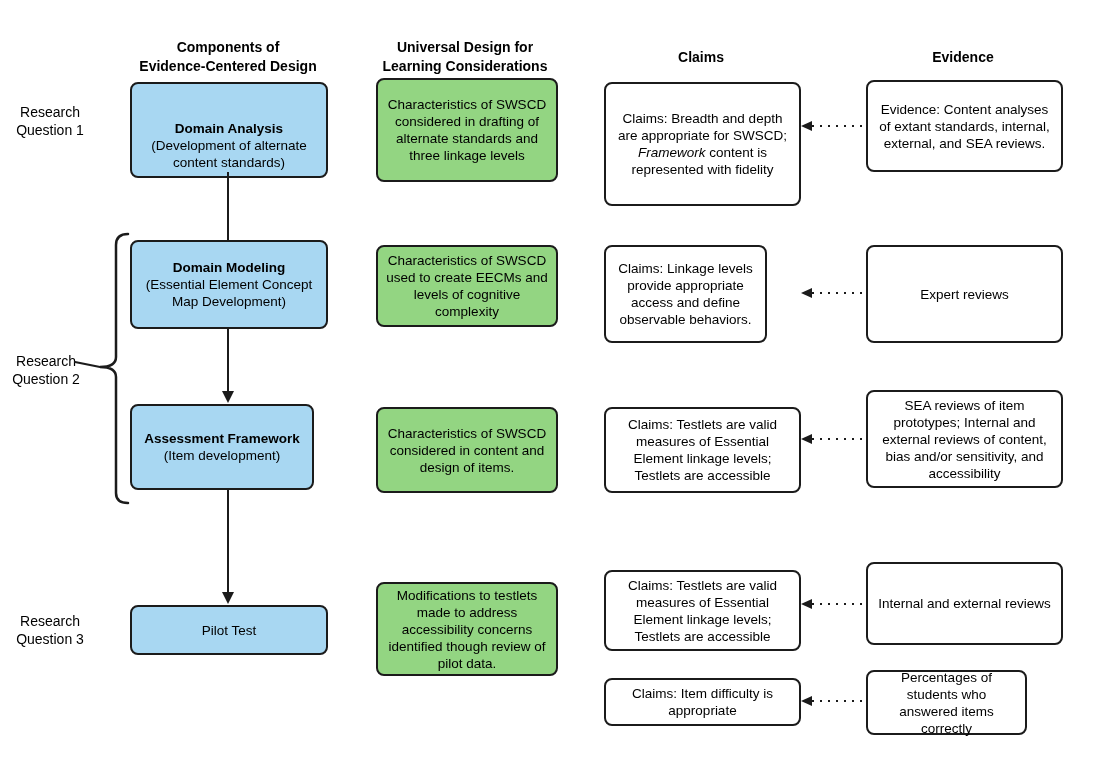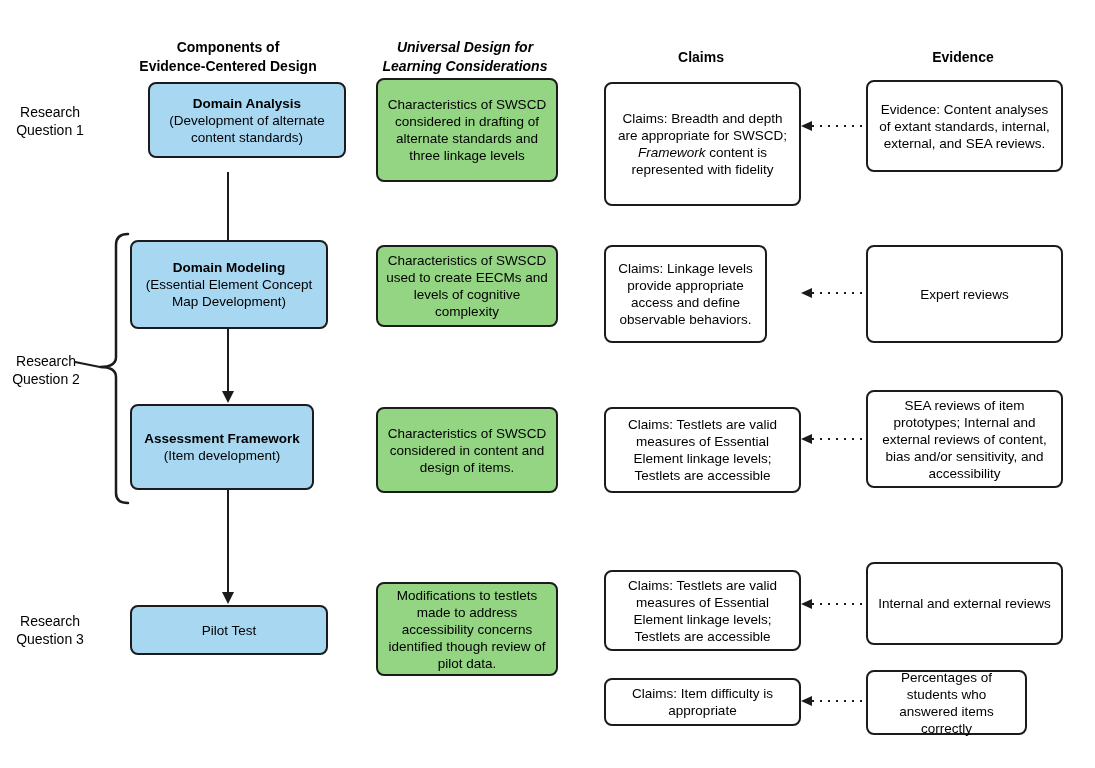--- a/index.html
+++ b/index.html
@@ -85,21 +85,21 @@
 </style>
 </head>
 <body>
 
 <div class="canvas">
 
   <div class="col-header" style="left:98px;top:38px;width:260px;">
     <span>Components of</span><br>
     <span>Evidence-Centered Design</span>
   </div>
-  <div class="col-header" style="left:355px;top:38px;width:220px;font-style:italic;">
+  <div class="col-header" style="left:355px;top:38px;width:220px;">
     <span>Universal Design for</span><br>
     <span>Learning Considerations</span>
   </div>
   <div class="col-header" style="left:601px;top:48px;width:200px;">
     <span>Claims</span>
   </div>
   <div class="col-header" style="left:863px;top:48px;width:200px;">
     <span>Evidence</span>
   </div>
 
@@ -114,21 +114,21 @@
   <div class="rq-label" style="left:0px;top:612px;width:100px;">
     <span>Research</span><br>
     <span>Question 3</span>
   </div>
 
   <svg class="brace-svg" width="65" height="285" viewBox="0 0 65 285">
     <path d="M58,9 Q46,9 46,20 L46,132 Q46,142 30,142 Q46,142 46,152 L46,268 Q46,278 58,278" fill="none" stroke="#1b1b1b" stroke-width="2.5" stroke-linecap="round"></path>
     <path d="M5,137 L30,142" fill="none" stroke="#1b1b1b" stroke-width="2" stroke-linecap="round"></path>
   </svg>
 
-  <div class="box ecd" style="left:148px;top:82px;width:198px;height:76px;">
+  <div class="box ecd" style="left:130px;top:82px;width:198px;height:96px;justify-content:flex-end;">
     <span class="title">Domain Analysis</span>
     <span>(Development of alternate content standards)</span>
   </div>
   <div class="box ecd" style="left:130px;top:240px;width:198px;height:89px;">
     <span class="title">Domain Modeling</span>
     <span>(Essential Element Concept Map Development)</span>
   </div>
   <div class="box ecd" style="left:130px;top:404px;width:184px;height:86px;">
     <span class="title">Assessment Framework</span>
     <span>(Item development)</span>

